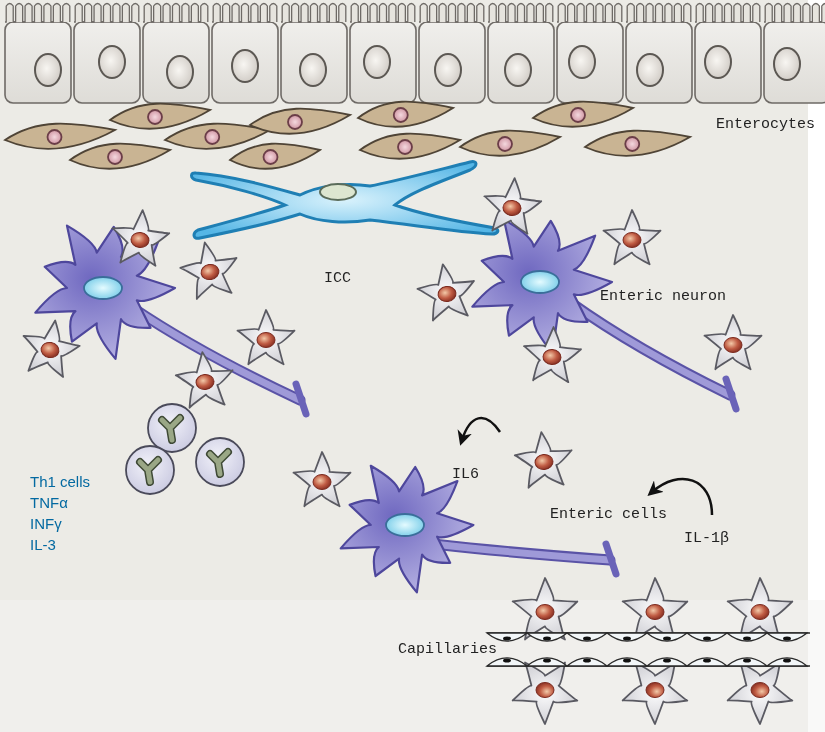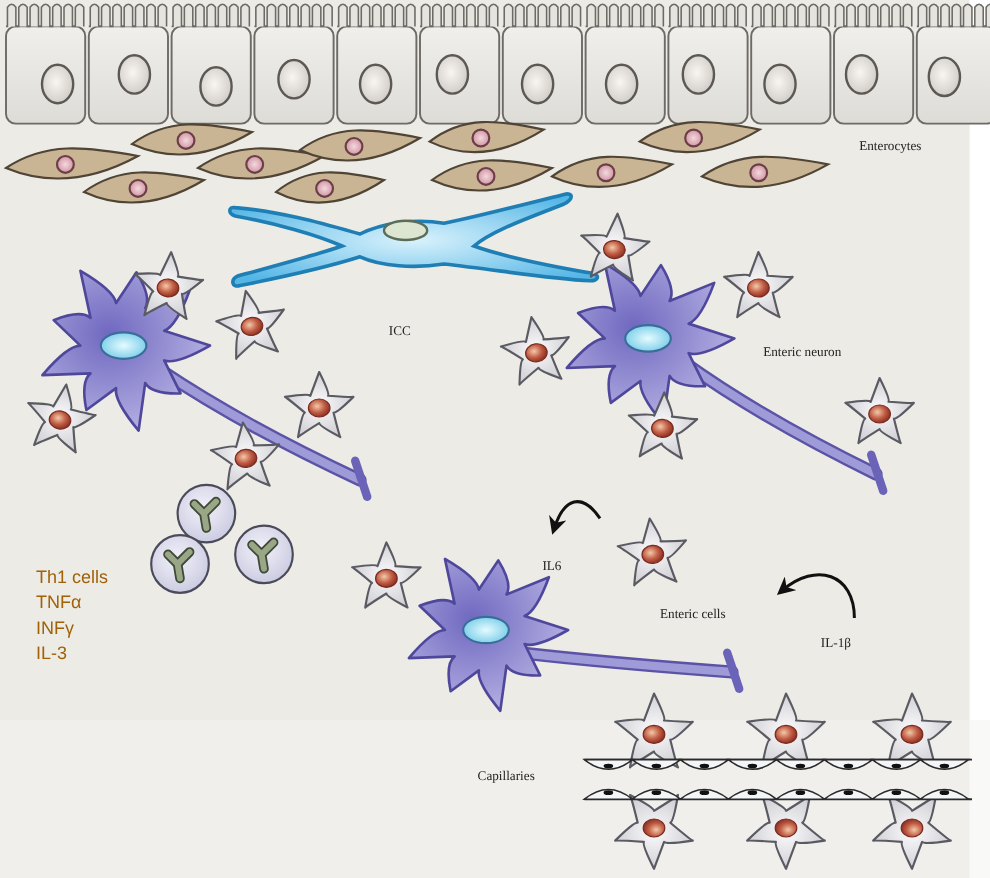--- a/index.html
+++ b/index.html
@@ -1,20 +1,20 @@
 <!DOCTYPE html>
 <html><head>
 <meta charset="utf-8">
 <style>
   html, body { margin: 0; padding: 0; }
   body { width: 825px; height: 732px; overflow: hidden; background: #ffffff; font-family: "Liberation Sans", sans-serif; }
   #stage { position: relative; width: 825px; height: 732px; }
   #stage svg { position: absolute; left: 0; top: 0; }
-  .lbl { position: absolute; font-family: Liberation Serif, serif; font-size: 11px; color: #222; white-space: nowrap; line-height: 1.2; }
-  .lbl-stack { position: absolute; font-family: "Liberation Sans", sans-serif; font-size: 15px; color: #a16207; line-height: 21px; }
+  .lbl { position: absolute; font-family: Liberation Mono, monospace; font-size: 15px; color: #222; white-space: nowrap; line-height: 1.2; }
+  .lbl-stack { position: absolute; font-family: "Liberation Sans", sans-serif; font-size: 15px; color: #0369a1; line-height: 21px; }
   .lbl-stack div { white-space: nowrap; }
 </style>
 </head>
 <body>
 
 <div id="stage">
   <svg id="art" width="825" height="732" viewBox="0 0 825 732">
     <defs>
       <radialGradient id="gNucGray" cx="45%" cy="45%" r="60%">
         <stop offset="0%" stop-color="#f8f6f2"></stop>
@@ -329,21 +329,21 @@
           <ellipse cx="787" cy="660.6" rx="4" ry="2" fill="#111"></ellipse>
         </g>
       </g>
 
     <path d="M500,432 C485,410 470,415 462,440" fill="none" stroke="#111" stroke-width="2.5" marker-end="url(#arrowHead)"></path>
     <path d="M712,515 C712,478 680,468 652,492" fill="none" stroke="#111" stroke-width="2.5" marker-end="url(#arrowHead)"></path>
   </svg>
 
   <div class="lbl" style="left:716px; top:116px;">Enterocytes</div>
   <div class="lbl" style="left:324px; top:238px;margin-top:32px;">ICC</div>
-  <div class="lbl" style="left:636px; top:288px;">Enteric neuron</div>
+  <div class="lbl" style="left:600px; top:288px;">Enteric neuron</div>
   <div class="lbl" style="left:452px; top:466px;">IL6</div>
   <div class="lbl" style="left:550px; top:506px;">Enteric cells</div>
   <div class="lbl" style="left:684px; top:530px;">IL-1β</div>
   <div class="lbl" style="left:398px; top:641px;">Capillaries</div>
   <div class="lbl-stack" style="left:30px; top:471px;">
     <div>Th1 cells</div>
     <div>TNFα</div>
     <div>INFγ</div>
     <div>IL-3</div>
   </div>

